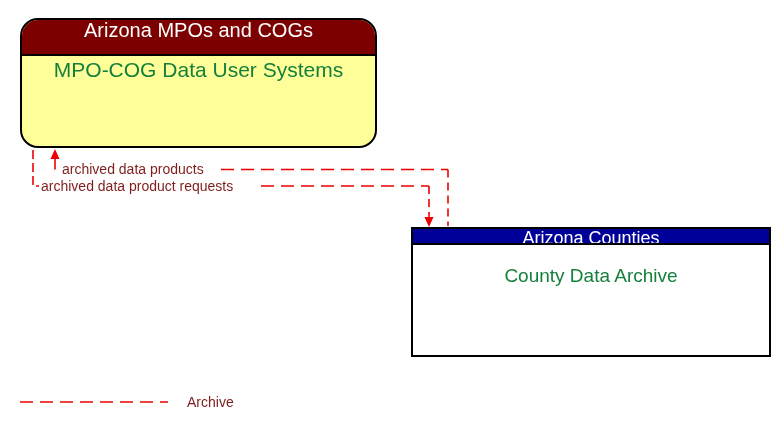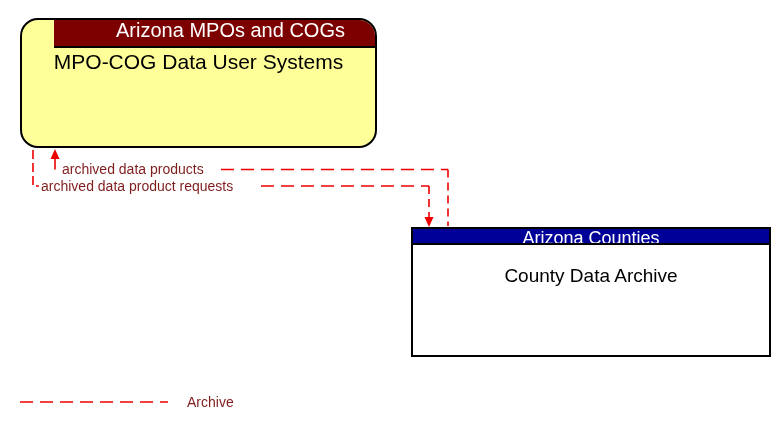--- a/index.html
+++ b/index.html
@@ -7,23 +7,23 @@
     position:relative;width:783px;height:431px;background:#ffffff;
     font-family:"Liberation Sans","DejaVu Sans",sans-serif;overflow:hidden;
   }
   .box{position:absolute;box-sizing:border-box;border:2px solid #000;}
   .box-rounded{left:20px;top:18px;width:357px;height:130px;border-radius:18px;overflow:hidden;background:#ffff99;}
   .box-rect{left:411px;top:227px;width:360px;height:130px;background:#ffffff;}
   .box-header{
     box-sizing:border-box;width:100%;text-align:center;color:#ffffff;
     border-bottom:2px solid #000;white-space:nowrap;overflow:hidden;
   }
-  .mpo-header{background:#7d0000;height:28px;line-height:21px;font-size:20px;margin-left:32px;}
+  .mpo-header{background:#7d0000;height:36px;line-height:21px;font-size:20px;}
   .county-header{background:#000099;height:16px;line-height:18px;font-size:18px;}
-  .box-body-text{display:block;text-align:center;color:#000000;white-space:nowrap;}
+  .box-body-text{display:block;text-align:center;color:#15803d;white-space:nowrap;}
   .mpo-body-text{font-size:21px;padding-top:2px;}
   .county-body-text{font-size:19px;padding-top:20px;}
   #flow-layer{position:absolute;left:0;top:0;width:783px;height:431px;pointer-events:none;}
   .flow-label{
     position:absolute;color:#7f1d1d;font-size:14px;line-height:16px;white-space:nowrap;
   }
   #flow-label-products{left:62px;top:161px;}
   #flow-label-requests{left:41px;top:178px;}
   #legend-label{left:187px;top:394px;}
 </style>

